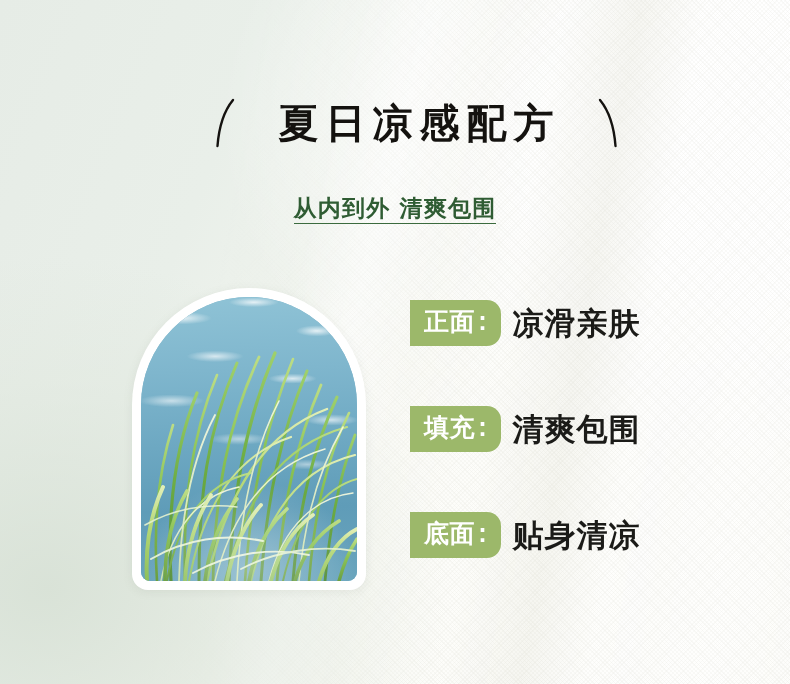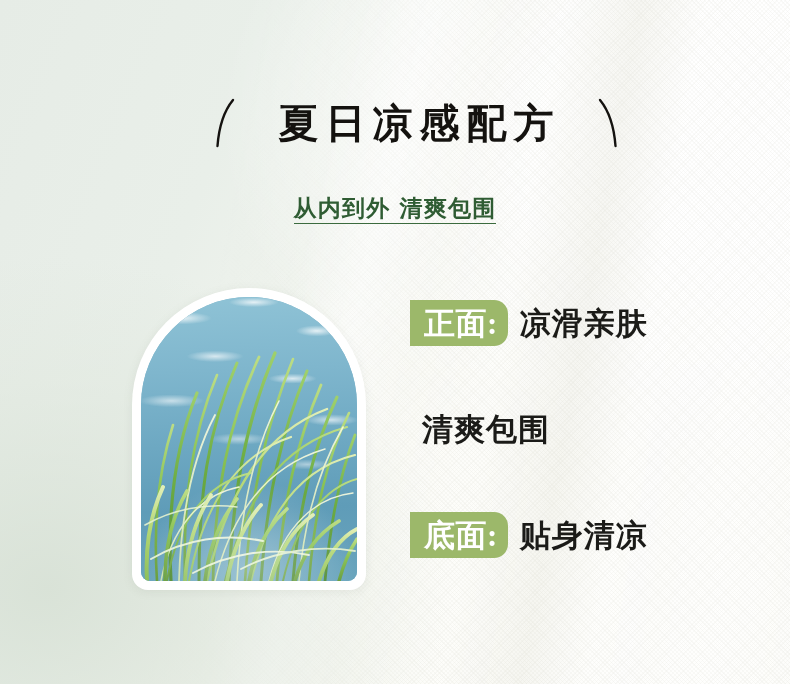--- a/index.html
+++ b/index.html
@@ -187,22 +187,22 @@
     display: flex;
     align-items: center;
     justify-content: center;
     height: 46px;
     padding: 0 10px 0 14px;
     background: #9cb86a;
     border-radius: 0 14px 14px 0;
     box-sizing: border-box;
   }
   .badge-text {
-    font-family: Liberation Serif, serif;
-    font-size: 31px;
+    font-family: Liberation Mono, monospace;
+    font-size: 25px;
     font-weight: 700;
     color: #ffffff;
     letter-spacing: 0.5px;
     line-height: 1;
     white-space: nowrap;
   }
   .feature-value {
     font-family: "DejaVu Sans", "Liberation Sans", sans-serif;
     font-size: 31px;
     font-weight: 700;
@@ -330,20 +330,23 @@
   <div class="features">
 
     <div class="feature">
       <div class="badge">
         <span class="badge-text">正面:</span>
       </div>
       <span class="feature-value">凉滑亲肤</span>
     </div>
 
     <div class="feature">
+      <div class="badge">
+        <span class="badge-text">填充:</span>
+      </div>
       <span class="feature-value">清爽包围</span>
     </div>
 
     <div class="feature">
       <div class="badge">
         <span class="badge-text">底面:</span>
       </div>
       <span class="feature-value">贴身清凉</span>
     </div>
 

